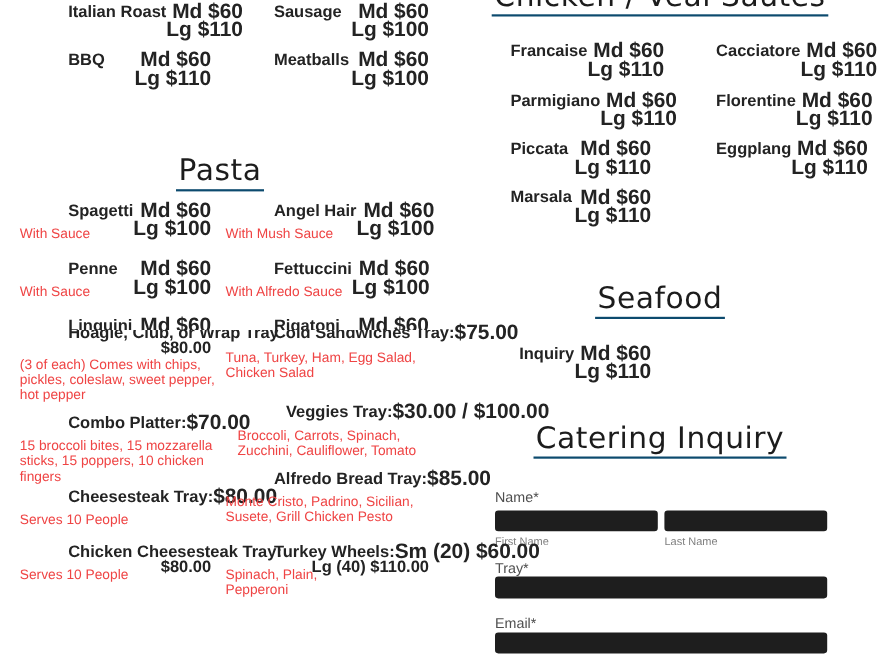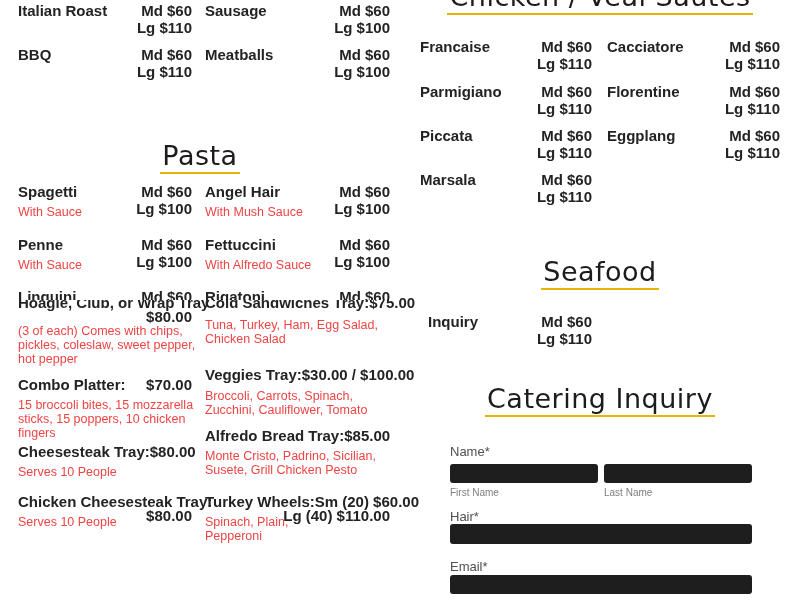--- a/index.html
+++ b/index.html
@@ -3,29 +3,29 @@
 <meta charset="utf-8">
 <style>
   * { margin:0; padding:0; box-sizing:border-box; }
   html,body { width:800px; height:600px; overflow:hidden; background:#ffffff;
               font-family:"Liberation Sans", sans-serif; }
   #page { position:relative; width:800px; height:600px; background:#fff; }
 
   
   .menu-item { position:absolute; }
   .mi-row { display:flex; justify-content:space-between; align-items:flex-start; }
-  .nm { font-weight:700; font-size:15px; color:#232323; white-space:nowrap; line-height:17px; }
-  .pr { font-weight:700; font-size:15px; color:#232323; text-align:right; line-height:17px; white-space:nowrap; }
+  .nm { font-weight:700; font-size:15px; color:#232323; white-space:nowrap; line-height:17px;margin-left:44px; }
+  .pr { font-weight:700; font-size:19px; color:#232323; text-align:right; line-height:17px; white-space:nowrap; }
   .pr2 { position:absolute; right:0; top:14px; font-weight:700; font-size:15px; color:#232323; white-space:nowrap; }
   .desc { position:absolute; left:0; top:22px; font-size:12.5px; color:#ef4444; line-height:14px; font-weight:400; }
 
   
   .sec-title { position:absolute; width:400px; text-align:center; font-family:"DejaVu Sans", sans-serif; }
   .sec-title span { display:inline-block; font-size:27px; font-weight:400; color:#1c1c1c;
-                    letter-spacing:0.5px; border-bottom:2px solid #eab308; padding:0 2px 1px 2px; line-height:31px; }
+                    letter-spacing:0.5px; border-bottom:2px solid #0c4a6e; padding:0 2px 1px 2px; line-height:31px; }
 
   
   #pasta-section { position:absolute; left:0; top:138px; width:400px; height:162px;
                    background:#fff; overflow:hidden; z-index:2; }
   #trays-section { position:absolute; left:0; top:0; width:400px; height:428px; z-index:1;padding-left:32px; }
 
   
   .form-label { position:absolute; font-size:13px; color:#4f4f4f; }
   .form-sublabel { position:absolute; font-size:10px; color:#7e7e7e; }
   .input-box { position:absolute; background:#1e1e1e; border:none; border-radius:3px;
@@ -90,21 +90,21 @@
         </div>
       <div class="desc" style="top:24px">Tuna, Turkey, Ham, Egg Salad, Chicken Salad</div>
     </div>
     <div class="menu-item" style="left:18px;top:376px;width:174px">
       <div class="mi-row">
           <span class="nm">Combo Platter:</span>
         <span class="pr">$70.00</span>
         </div>
       <div class="desc" style="width:180px">15 broccoli bites, 15 mozzarella sticks, 15 poppers, 10 chicken fingers</div>
     </div>
-    <div class="menu-item" style="left:205px;top:366px;width:185px">
+    <div class="menu-item" style="left:216px;top:366px;width:185px">
       <div class="mi-row">
           <span class="nm">Veggies Tray:</span>
         <span class="pr">$30.00 / $100.00</span>
         </div>
       <div class="desc" style="top:23px">Broccoli, Carrots, Spinach, Zucchini, Cauliflower, Tomato</div>
     </div>
     <div class="menu-item" style="left:18px;top:443px;width:174px">
       <div class="mi-row">
           <span class="nm">Cheesesteak Tray:</span>
         <span class="pr">$80.00</span>
@@ -277,20 +277,20 @@
   <div>
     <div class="sec-title" style="left:400px;top:383px">
       <span>Catering Inquiry</span></div>
 
     <div class="form-label" style="left:450px;top:444px">Name*</div>
     <input class="input-box" type="text" style="left: 450px; top: 464px; width: 148px;">
     <input class="input-box" type="text" style="left: 604px; top: 464px; width: 148px;">
     <div class="form-sublabel" style="left:450px;top:487px">First Name</div>
     <div class="form-sublabel" style="left:604px;top:487px">Last Name</div>
 
-    <div class="form-label" style="left:450px;top:509px">Hair*</div>
+    <div class="form-label" style="left:450px;top:509px">Tray*</div>
     <input class="input-box" type="text" style="left: 450px; top: 524px; width: 302px; height: 20px;">
 
     <div class="form-label" style="left:450px;top:559px">Email*</div>
     <input class="input-box" type="text" style="left: 450px; top: 575px; width: 302px;">
   </div>
 
 </div>
 
 </body></html>

